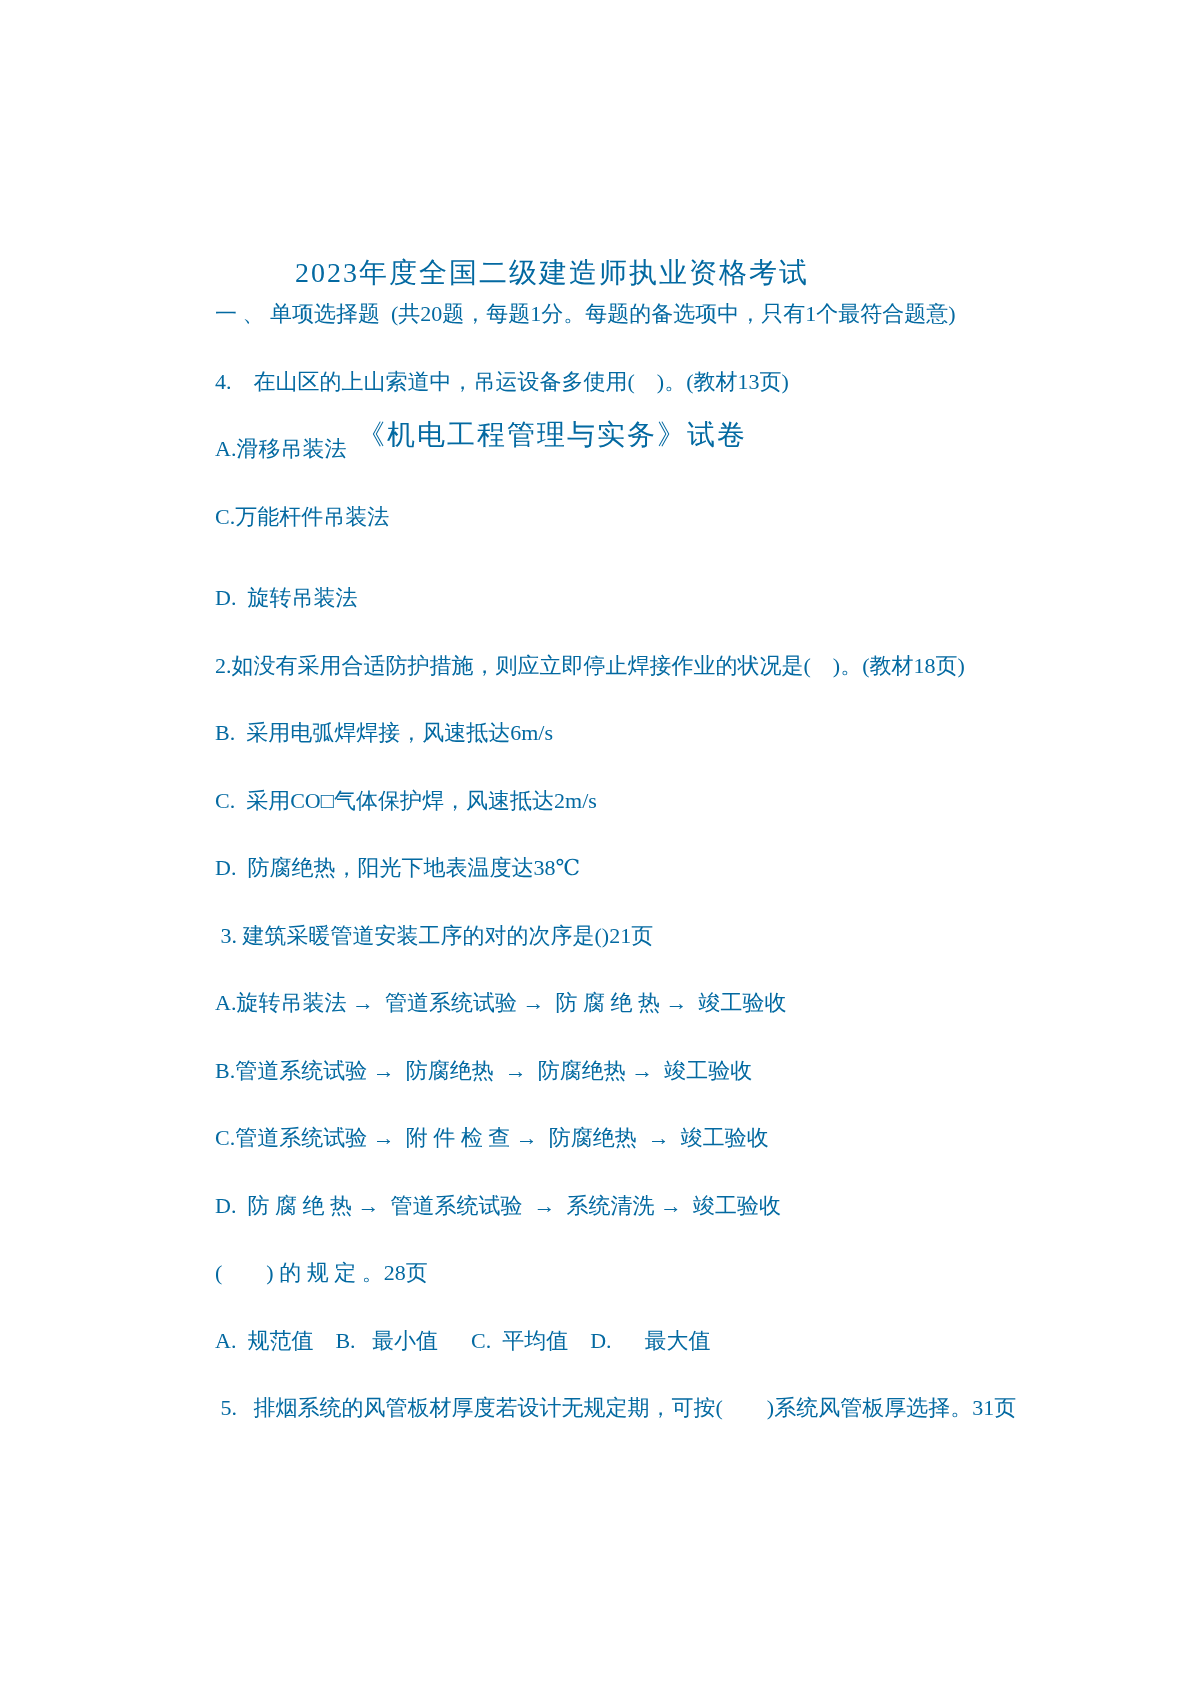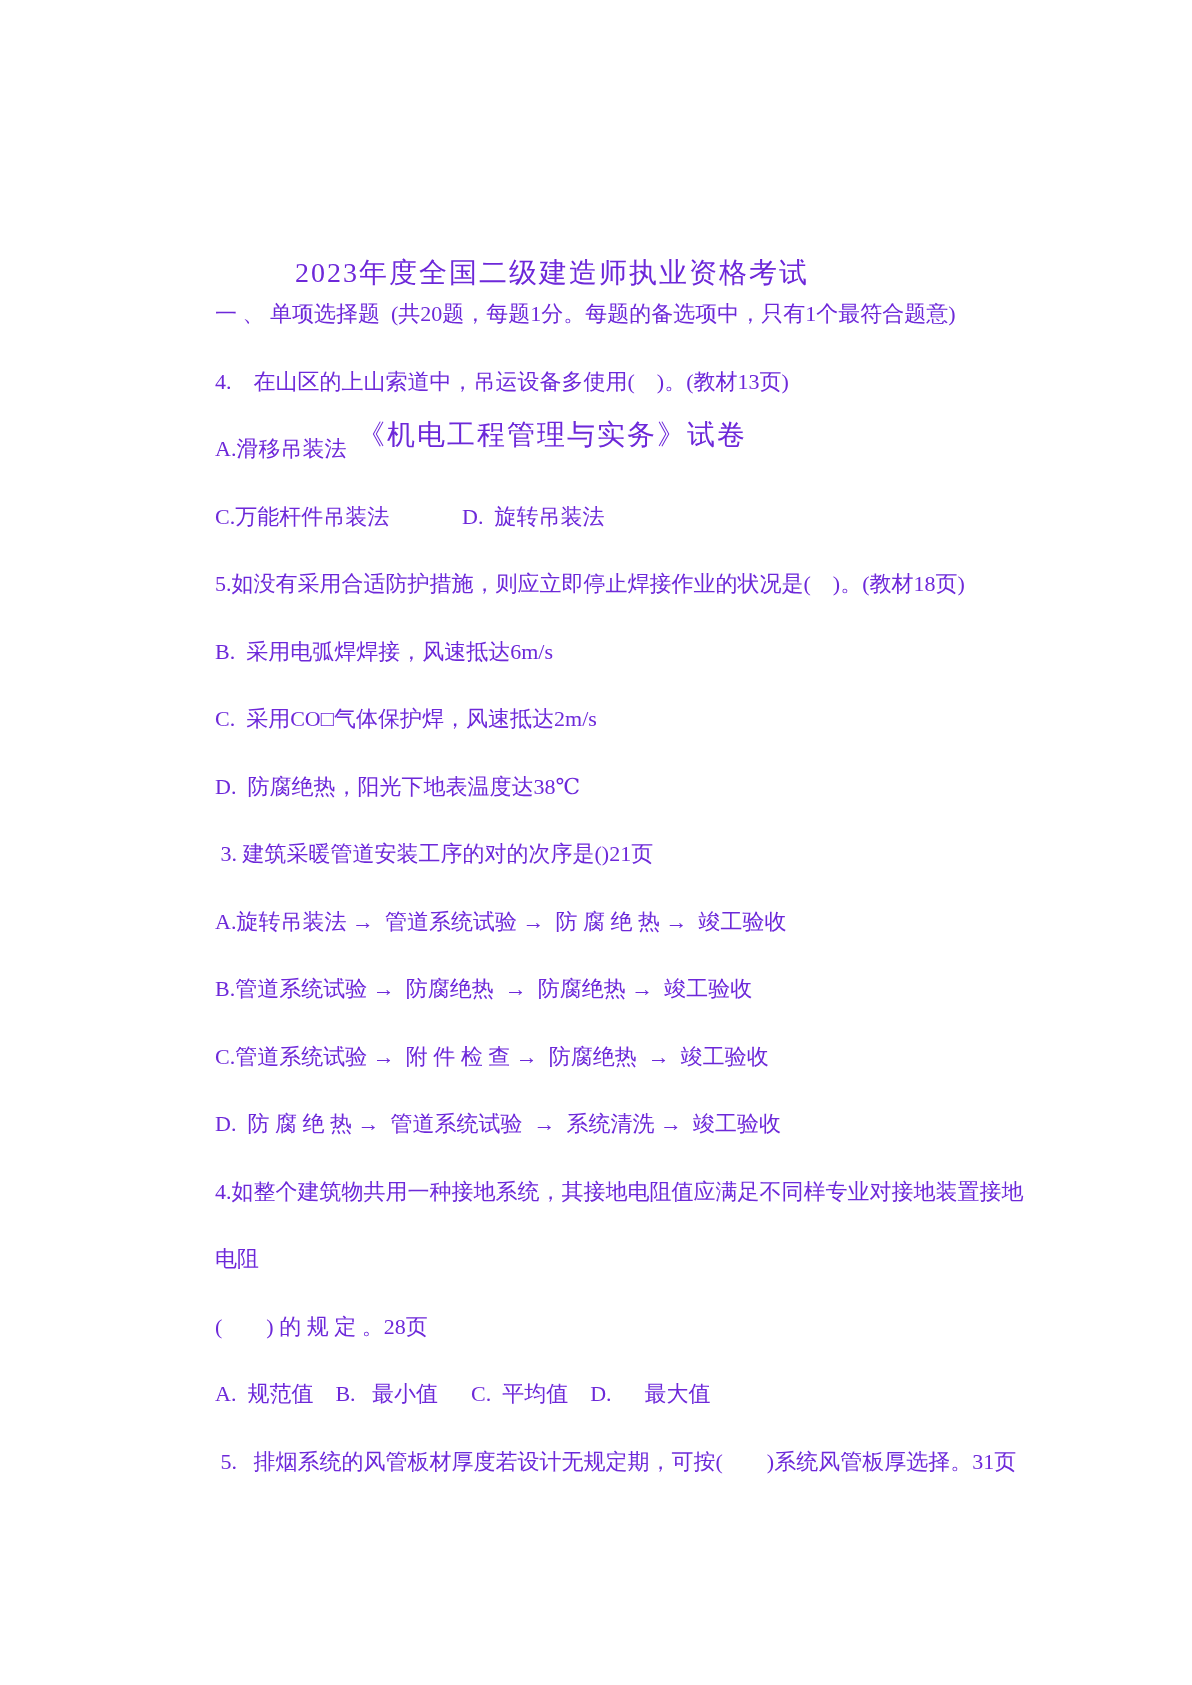--- a/index.html
+++ b/index.html
@@ -7,21 +7,21 @@
     padding: 0;
     background: #ffffff;
   }
   .page {
     position: relative;
     width: 1192px;
     height: 1685px;
     background: #ffffff;
     overflow: hidden;
     font-family: "Liberation Serif", "DejaVu Serif", serif;
-    color: #6d28d9;
+    color: #0369a1;
   }
   .titles {
     position: absolute;
     top: 138px;
     left: 0;
     width: 1104px;
     text-align: center;
     font-size: 28px;
     letter-spacing: 2px;
     line-height: 54px;
@@ -35,21 +35,22 @@
     font-size: 22px;
     line-height: 67.5px;
   }
   .line {
     white-space: pre-wrap;
     min-height: 67.5px;
     margin-left: 47px;
   }
   .cols {
     display: flex;
-    flex-direction: row;
+    flex-direction: column;
+    gap: 14px;
   }
   .col-a1 { width: 234px; flex: 0 0 auto; }
   .col-a2 { width: 247px; flex: 0 0 auto; }
 </style>
 </head>
 <body>
 
 <div class="page">
 
   <div class="titles">
@@ -63,31 +64,30 @@
 
     <div class="line">4.    在山区的上山索道中，吊运设备多使用(　)。(教材13页)</div>
     <div class="line cols">
       <span class="col-a1">A.滑移吊装法</span>
     </div>
     <div class="line cols">
       <span class="col-a2">C.万能杆件吊装法</span>
       <span>D.  旋转吊装法</span>
     </div>
 
-    <div class="line">5.如没有采用合适防护措施，则应立即停止焊接作业的状况是(　)。(教材18页)</div>
+    <div class="line">2.如没有采用合适防护措施，则应立即停止焊接作业的状况是(　)。(教材18页)</div>
     <div class="line">B.  采用电弧焊焊接，风速抵达6m/s</div>
     <div class="line">C.  采用CO□气体保护焊，风速抵达2m/s</div>
     <div class="line">D.  防腐绝热，阳光下地表温度达38℃</div>
 
     <div class="line"> 3. 建筑采暖管道安装工序的对的次序是()21页</div>
     <div class="line">A.旋转吊装法 →  管道系统试验 →  防 腐 绝 热 →  竣工验收</div>
     <div class="line">B.管道系统试验 →  防腐绝热  →  防腐绝热 →  竣工验收</div>
     <div class="line">C.管道系统试验 →  附 件 检 查 →  防腐绝热  →  竣工验收</div>
     <div class="line">D.  防 腐 绝 热 →  管道系统试验  →  系统清洗 →  竣工验收</div>
 
-    <div class="line">4.如整个建筑物共用一种接地系统，其接地电阻值应满足不同样专业对接地装置接地电阻</div>
     <div class="line">(　　) 的 规 定 。28页</div>
     <div class="line">A.  规范值    B.   最小值      C.  平均值    D.      最大值</div>
 
     <div class="line"> 5.   排烟系统的风管板材厚度若设计无规定期，可按(　　)系统风管板厚选择。31页</div>
 
   </div>
 </div>
 
 </body></html>

